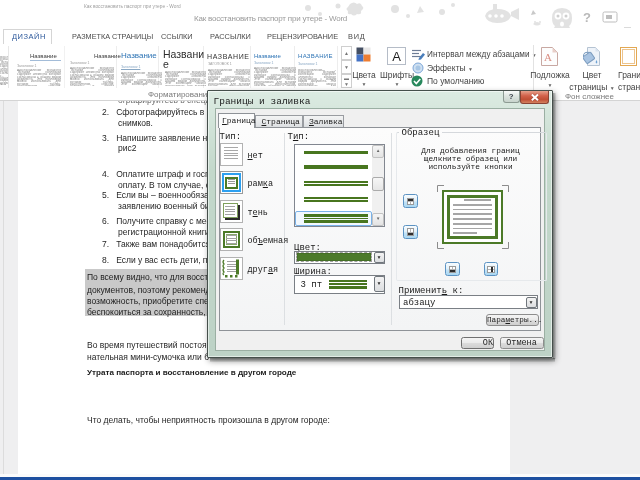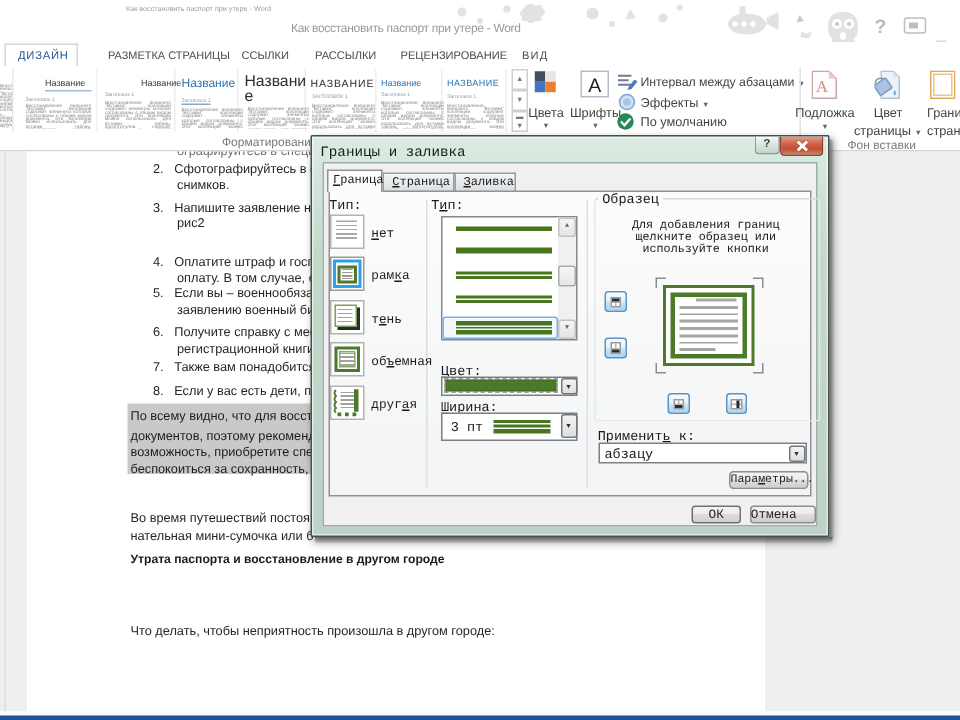--- a/index.html
+++ b/index.html
@@ -170,21 +170,21 @@
 <div class="abs" style="left:566px;top:82px;width:52px;text-align:center;font-size:8.5px;color:#444;">страницы <span style="font-size:5px;color:#666;">▼</span></div>
 
 <svg class="abs" style="left:620px;top:47px;" width="17" height="19">
     <rect x="0.5" y="0.5" width="16" height="18" fill="#fff" stroke="#e3a853" stroke-width="1"></rect>
     <rect x="2.5" y="2.5" width="12" height="14" fill="none" stroke="#edc48d" stroke-width="1"></rect>
   </svg>
 <div class="abs" style="left:618px;top:70px;width:40px;font-size:8.5px;color:#444;">Границы</div>
 <div class="abs" style="left:618px;top:82px;width:40px;font-size:8.5px;color:#444;">страниц</div>
 
 <div class="abs" style="left:148px;top:89.5px;font-size:8px;color:#7a7a7a;">Форматирование докуме</div>
-<div class="abs" style="left:565px;top:92px;font-size:8px;color:#7a7a7a;">Фон вставки</div>
+<div class="abs" style="left:565px;top:92px;font-size:8px;color:#7a7a7a;">Фон сложнее</div>
 
 <div class="abs" style="left:0;top:101px;width:640px;height:376px;background:#efeff0;"></div>
 <div class="abs" style="left:17.5px;top:101px;width:492.5px;height:373px;background:#ffffff;"></div>
 <div class="abs" style="left:3px;top:101px;width:1px;height:373px;background:#dcdcdc;"></div>
 
 <div class="abs" style="left:0;top:474px;width:640px;height:3px;background:#fbfbfb;"></div>
 <div class="abs" style="left:0;top:477px;width:640px;height:3px;background:#1e50a0;"></div>
 
 <div class="abs" style="left:0;top:101px;width:640px;height:373px;overflow:hidden;">
 <div class="doctext" style="left:118px;top:-6.5px;color:#6e6e6e;">ографируйтесь в специальном фотоателье и сделайте</div>
@@ -363,22 +363,22 @@
       </div>
     </div>
 
   <div class="abs" style="left:192px;top:195.5px;font-size:9px;color:#1a1a1a;">Применит<u>ь</u> к:</div>
   <div class="abs" style="left:192px;top:205px;width:139px;height:14px;background:#fff;border:1px solid #7a7f85;"></div>
   <div class="abs" style="left:196.5px;top:207.5px;font-size:9px;color:#1a1a1a;">абзацу</div>
   <div class="abs" style="left:319px;top:206.5px;width:11px;height:11px;background:linear-gradient(#f3f3f3,#dcdee0);border:1px solid #70767c;border-radius:2px;text-align:center;font-size:5px;color:#333;line-height:10px;">▼</div>
 
   <div class="abs" style="left:279.5px;top:223.5px;width:53px;height:12.5px;background:linear-gradient(#f4f4f4,#ebebeb 45%,#dddddd 46%,#cfcfcf);border:1px solid #8d8d8d;border-radius:3px;text-align:center;font-size:7.7px;color:#1f1f1f;line-height:11.5px;">Пара<u>м</u>етры...</div>
 
-  <div class="abs" style="left:254.5px;top:247px;width:33px;height:11.5px;background:linear-gradient(#f4f4f4,#ebebeb 45%,#dddddd 46%,#cfcfcf);border:1px solid #707070;border-radius:2.5px;text-align:center;font-size:8.5px;color:#1f1f1f;line-height:10.5px;">ОК</div>
-  <div class="abs" style="left:293px;top:247px;width:44px;height:11.5px;background:linear-gradient(#f4f4f4,#ebebeb 45%,#dddddd 46%,#cfcfcf);border:1px solid #8d8d8d;border-radius:2.5px;font-size:8.5px;color:#1f1f1f;line-height:10.5px;">Отмена</div>
+  <div class="abs" style="left:254.5px;top:247px;width:33px;height:11.5px;background:linear-gradient(#f4f4f4,#ebebeb 45%,#dddddd 46%,#cfcfcf);border:1px solid #707070;border-radius:2.5px;text-align:right;font-size:8.5px;color:#1f1f1f;line-height:10.5px;">ОК</div>
+  <div class="abs" style="left:293px;top:247px;width:44px;height:11.5px;background:linear-gradient(#f4f4f4,#ebebeb 45%,#dddddd 46%,#cfcfcf);border:1px solid #8d8d8d;border-radius:2.5px;text-align:center;font-size:8.5px;color:#1f1f1f;line-height:10.5px;">Отмена</div>
 </div>
 <style>
   .tgl { position:absolute; width:14.5px; height:14px; border:1px solid #5c93c3; border-radius:2.5px;
          background:linear-gradient(#f7fbfe,#e3f2fb 45%,#c2e2f6 60%,#a9d7f2); }
   .tgli { position:absolute; left:2.7px; top:2.5px; width:7.6px; height:7.6px; background:#fff; border:1px solid #9a9a9a; }
   .tgli:before { content:""; position:absolute; left:50%; top:0; bottom:0; width:1px; background:#b5b5b5; }
   .tgli:after { content:""; position:absolute; top:50%; left:0; right:0; height:1px; background:#b5b5b5; }
   .tb { position:absolute; background:#2e2e2e; z-index:2; }
 </style>
 

